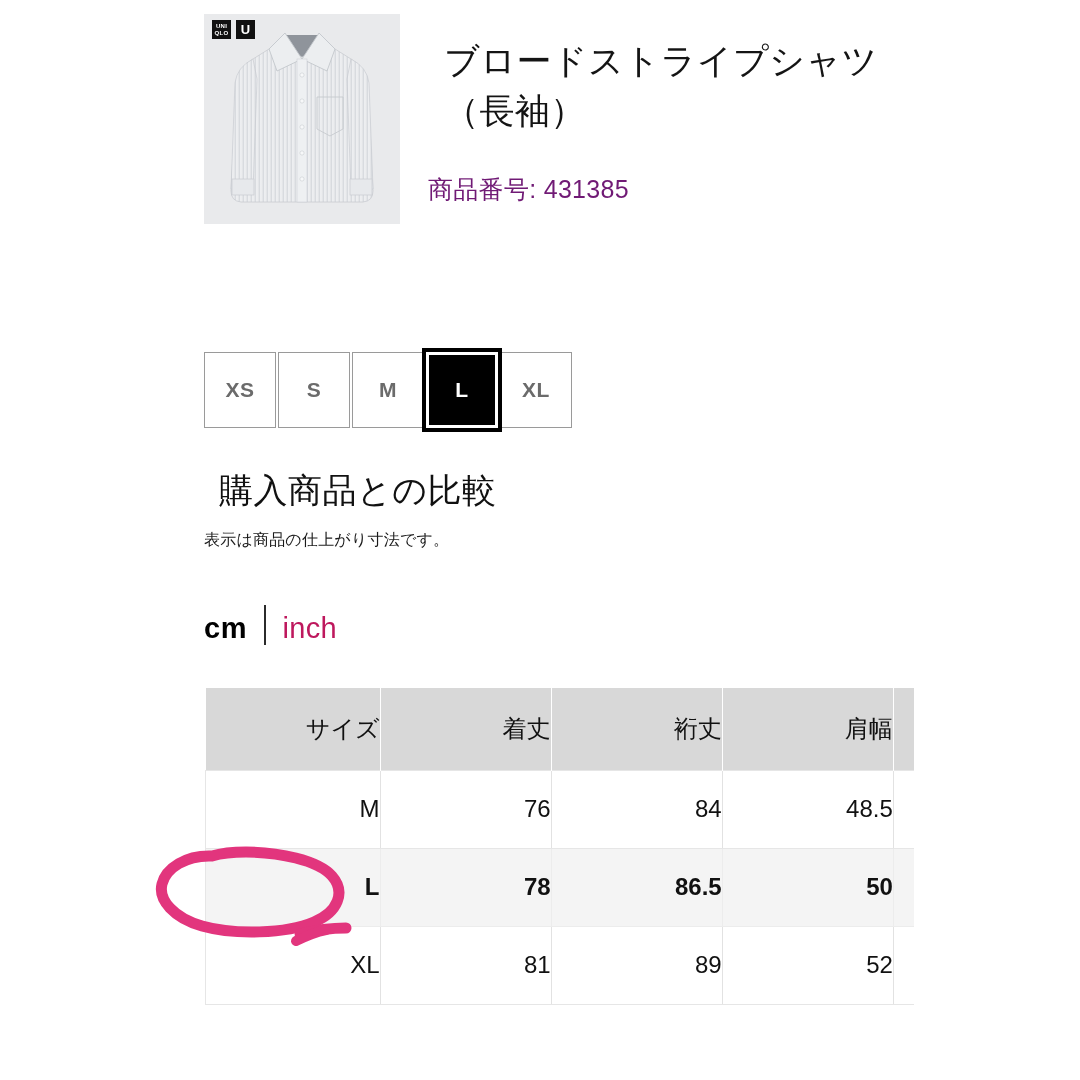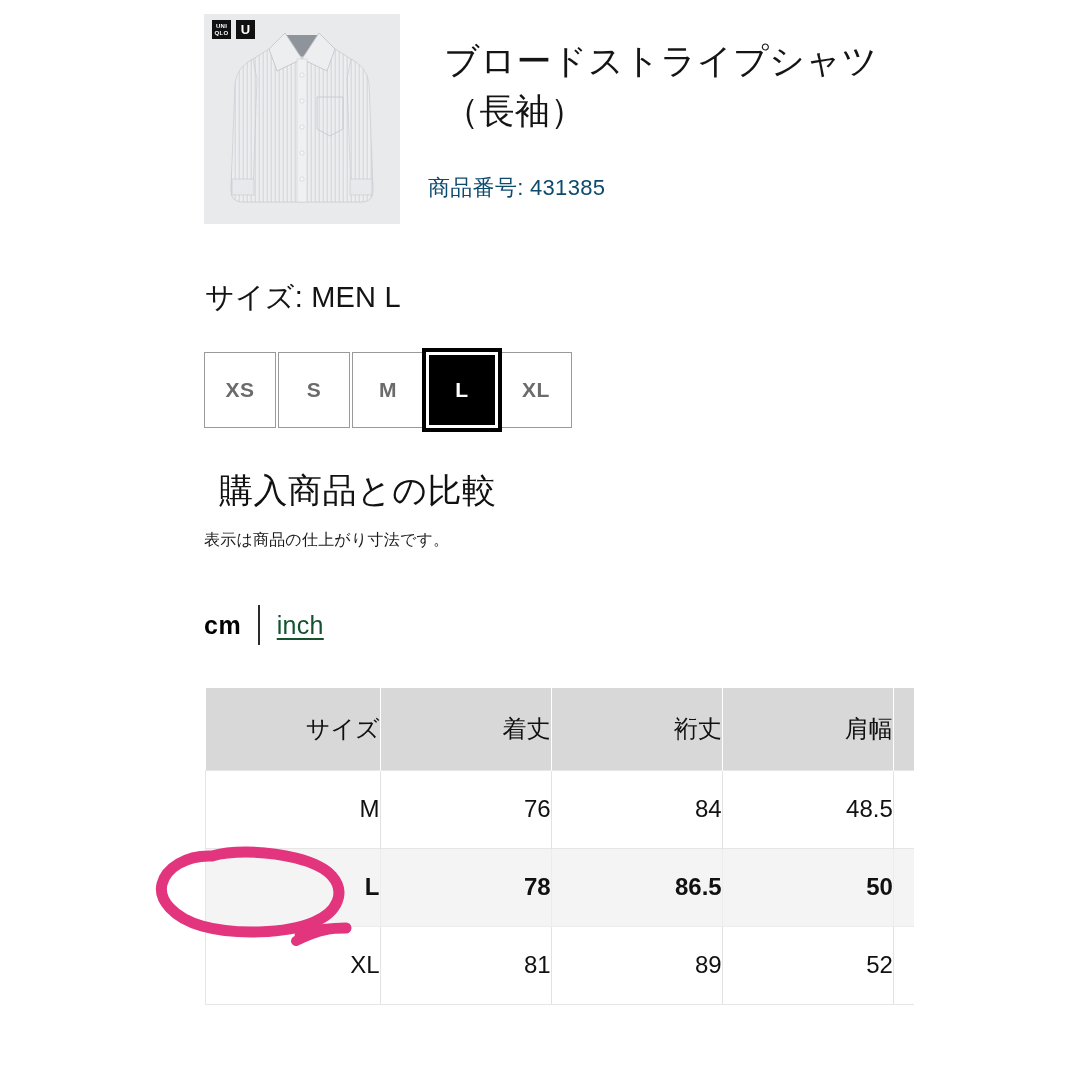--- a/index.html
+++ b/index.html
@@ -59,22 +59,22 @@
   .product-title {
     font-size: 35px;
     line-height: 1.42;
     font-weight: 400;
     letter-spacing: .4px;
     color: #141414;
     max-width: 440px;
     margin: 16px;
   }
   .product-code {
-    font-size: 22px;
-    color: #0c4a6e;
+    font-size: 25px;
+    color: #701a75;
     margin-top: 38px;
     letter-spacing: .3px;
   }
 
   
   .size-label {
     position: absolute;
     left: 205px; top: 278px;
     font-size: 29px;
     letter-spacing: .2px;
@@ -124,27 +124,27 @@
     position: absolute;
     left: 204px; top: 530px;
     font-size: 16px;
     color: #1a1a1a;
     letter-spacing: .2px;
   }
 
   .unit-toggle {
     position: absolute;
     left: 204px; top: 605px;
-    display: flex; align-items: center; gap: 17px;
-    font-size: 25px;
+    display: flex; align-items: flex-end; gap: 17px;
+    font-size: 29px;
   }
   .unit-active { font-weight: 700; color: #000; letter-spacing: .5px; }
   .unit-divider { width: 1.6px; height: 40px; background: #2b2b2b; }
   .unit-link {
-    color: #14532d; text-decoration: underline;
+    color: #be185d; 
     text-underline-offset: 4px;
     letter-spacing: .3px;
   }
 
   
   .table-clip {
     position: absolute;
     left: 205px; top: 688px;
     width: 709px; height: 322px;
     overflow: hidden;
@@ -250,21 +250,20 @@
         </svg>
       </div>
     </div>
 
     <div class="product-text">
       <h1 class="product-title">ブロードストライプシャツ（長袖）</h1>
       <div class="product-code">商品番号: 431385</div>
     </div>
   </div>
 
-  <div class="size-label">サイズ: MEN L</div>
 
   <div class="size-options">
     <div class="size-box">XS</div>
     <div class="size-box">S</div>
     <div class="size-box">M</div>
     <div class="size-box selected">
       <div class="fill">L</div>
     </div>
     <div class="size-box">XL</div>
   </div>

